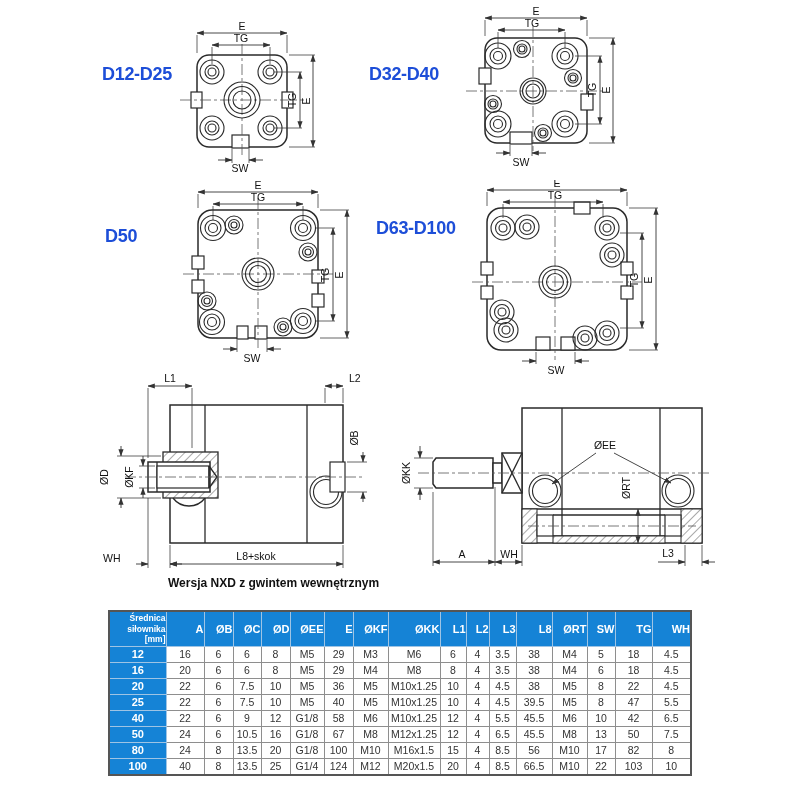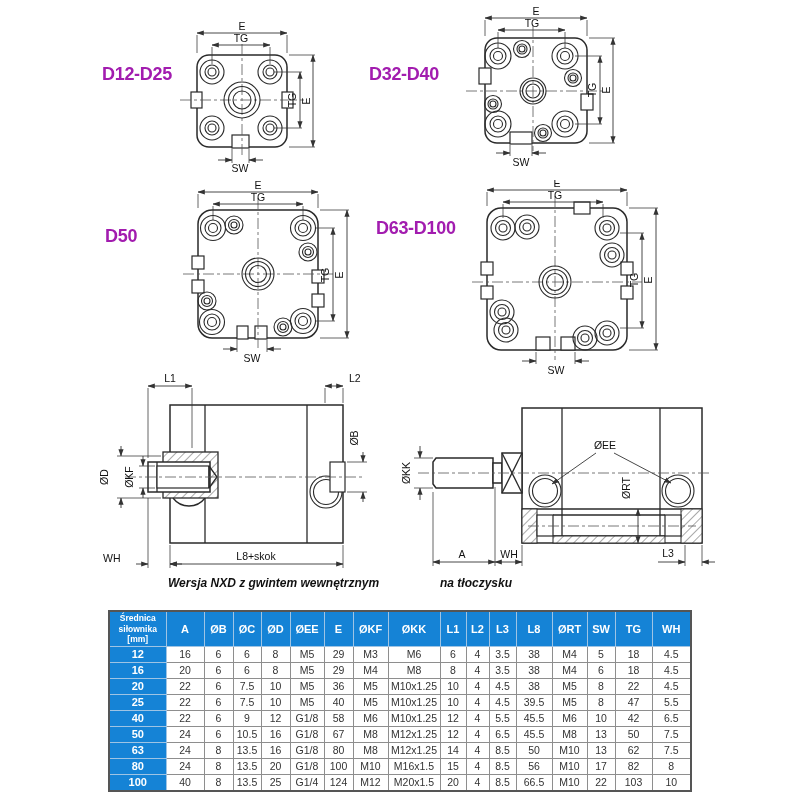--- a/index.html
+++ b/index.html
@@ -1,34 +1,34 @@
 <!DOCTYPE html>
 <html><head>
 <meta charset="utf-8">
 <style>
   html,body{margin:0;padding:0;background:#fff;}
   .page{position:relative;width:800px;height:800px;background:#fff;overflow:hidden;
         font-family:"Liberation Sans",sans-serif;}
-  .flange-label{position:absolute;font-weight:bold;font-size:18px;letter-spacing:-0.3px;color:#a21caf;white-space:nowrap;}
+  .flange-label{position:absolute;font-weight:bold;font-size:18px;letter-spacing:-0.3px;color:#1d4ed8;white-space:nowrap;}
   .draw{position:absolute;}
-  .caption{position:absolute;font-weight:bold;font-size:12px;line-height:1.35;color:#111;white-space:nowrap;font-style:italic;}
+  .caption{position:absolute;font-weight:bold;font-size:12px;line-height:1.35;color:#111;white-space:nowrap;}
   
   .ol{fill:#fff;stroke:#2a2a2a;stroke-width:1.5;}
   .inl{stroke:#2a2a2a;stroke-width:1.3;fill:none;}
   .hole{fill:none;stroke:#2a2a2a;stroke-width:1.1;}
   .notch{fill:#fff;stroke:#2a2a2a;stroke-width:1.2;}
   .cl{stroke:#555;stroke-width:0.8;stroke-dasharray:11 3 3 3;fill:none;}
   .dim{stroke:#333;stroke-width:0.9;fill:none;}
   .ext{stroke:#333;stroke-width:0.75;fill:none;}
   svg text{font-family:"Liberation Sans",sans-serif;font-size:10.5px;fill:#111;}
   
   table.spec{position:absolute;border-collapse:collapse;table-layout:fixed;width:582px;
              border:2px solid #555;}
   table.spec th{background:#1583d6;color:#fff;border:1px solid #9fc4e4;font-size:11px;
-                font-weight:bold;padding:1px 0;text-align:center;}
+                font-weight:bold;padding:1px 0;text-align:right;}
   table.spec th.first div{font-size:8.5px;line-height:1.25;font-weight:bold;}
   table.spec td{border:1px solid #8e8e8e;background:#fff;color:#333;font-size:10.5px;
                 text-align:center;height:15px;padding:0;}
   table.spec td.first{background:#1583d6;color:#fff;font-weight:bold;font-size:11px;
                       border:1px solid #9fc4e4;}
 </style>
 </head>
 <body>
 
 <div class="page">
@@ -423,21 +423,20 @@
       <line class="dim" x1="258" y1="177" x2="285" y2="177" marker-end="url(#ar6)"></line>
       <line class="dim" x1="315" y1="177" x2="302" y2="177" marker-end="url(#ar6)"></line>
       <text x="268" y="172" text-anchor="middle">L3</text>
     </g>
   </svg>
 
   <div class="caption" style="left:168px;top:575px">
     <div>Wersja NXD z gwintem wewnętrznym</div>
   </div>
   <div class="caption" style="left:440px;top:575px">
-    <div>na tłoczysku</div>
   </div>
 
   <table class="spec" style="left:108px;top:610px">
     <colgroup>
       <col style="width:57px">
         <col style="width:38px">
         <col style="width:29px">
         <col style="width:28px">
       <col style="width:29px">
         <col style="width:34px">
@@ -587,39 +586,20 @@
           <td>12</td>
           <td>4</td>
           <td>6.5</td>
           <td>45.5</td>
           <td>M8</td>
           <td>13</td>
           <td>50</td>
           <td>7.5</td>
         </tr>
         <tr>
-          <td class="first">63</td>
-          <td>24</td>
-          <td>8</td>
-          <td>13.5</td>
-          <td>16</td>
-          <td>G1/8</td>
-          <td>80</td>
-          <td>M8</td>
-          <td>M12x1.25</td>
-          <td>14</td>
-          <td>4</td>
-          <td>8.5</td>
-          <td>50</td>
-          <td>M10</td>
-          <td>13</td>
-          <td>62</td>
-          <td>7.5</td>
-        </tr>
-        <tr>
           <td class="first">80</td>
           <td>24</td>
           <td>8</td>
           <td>13.5</td>
           <td>20</td>
           <td>G1/8</td>
           <td>100</td>
           <td>M10</td>
           <td>M16x1.5</td>
           <td>15</td>

